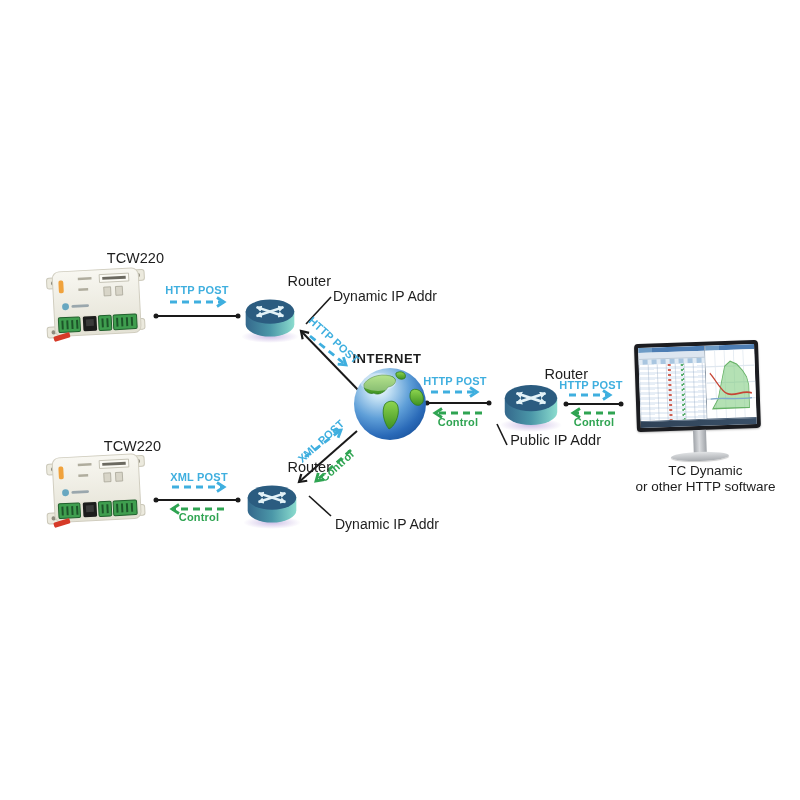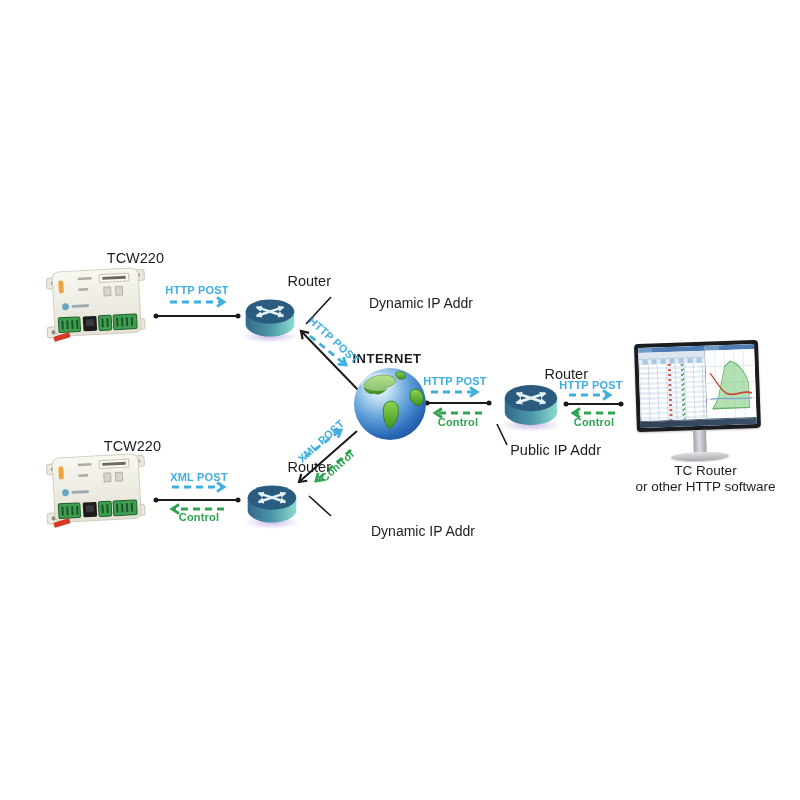--- a/index.html
+++ b/index.html
@@ -5,21 +5,21 @@
   html,body { margin:0; padding:0; background:#ffffff; }
   #canvas {
     position:relative; width:800px; height:800px; background:#ffffff;
     font-family:"Liberation Sans", sans-serif; overflow:hidden;
   }
   svg { display:block; }
   #wires { position:absolute; left:0; top:0; z-index:1; }
   .node { position:absolute; z-index:2; }
   .lbl { position:absolute; z-index:3; color:#1d1d1d; white-space:nowrap; }
   .node-lbl { font-size:14.5px; font-weight:400; text-align:right; width:120px; }
-  .left-lbl { font-size:14px; font-weight:400; text-align:right; width:140px;margin-top:7px; }
+  .left-lbl { font-size:14px; font-weight:400; text-align:left; width:140px; }
   .bold-lbl { font-size:13px; font-weight:700; letter-spacing:.5px; text-align:center; width:120px; }
   .link-lbl { font-size:11px; font-weight:700; letter-spacing:.2px; text-align:center; width:100px; }
   .blue  { color:#3fafdf; }
   .green { color:#2fa452; }
   .rot40  { transform:rotate(42deg); }
   .rotm40 { transform:rotate(-42deg); }
 
   
   .monitor { position:absolute; left:636px; top:342px; width:124px; z-index:2; transform:rotate(-2deg); }
   .bezel { width:124px; height:88px; background:#1b1c20; border-radius:4px; padding:4px; box-sizing:border-box;
@@ -306,24 +306,24 @@
   </div>
 
   <div class="lbl node-lbl" style="left:44px; top:250px">TCW220</div>
   <div class="lbl node-lbl" style="left:41px; top:438px">TCW220</div>
   <div class="lbl node-lbl" style="left:211px; top:273px">Router</div>
   <div class="lbl node-lbl" style="left:211px; top:459px">Router</div>
   <div class="lbl node-lbl" style="left:468px; top:366px">Router</div>
   <div class="lbl bold-lbl" style="left:327px; top:351px">INTERNET</div>
   <div class="lbl left-lbl" style="left:333px; top:288px">Dynamic IP Addr</div>
   <div class="lbl left-lbl" style="left:335px; top:516px">Dynamic IP Addr</div>
-  <div class="lbl node-lbl" style="left:461px; top:442px; width:140px">Public IP Addr</div>
+  <div class="lbl node-lbl" style="left:461px; top:432px; width:140px">Public IP Addr</div>
 
   <div class="lbl" style="left:613px; top:463px; width:185px; text-align:center; font-size:13.5px; line-height:15.5px">
-    <span>TC Router</span><br>
+    <span>TC Dynamic</span><br>
     <span>or other HTTP software</span>
   </div>
 
   <div class="lbl link-lbl blue" style="left:147px; top:284px">HTTP POST</div>
   <div class="lbl link-lbl blue rot40" style="left:284px; top:334px">HTTP POST</div>
   <div class="lbl link-lbl blue" style="left:149px; top:471px">XML POST</div>
   <div class="lbl link-lbl green" style="left:149px; top:511px">Control</div>
   <div class="lbl link-lbl blue rotm40" style="left:271px; top:435px">XML POST</div>
   <div class="lbl link-lbl green rotm40" style="left:287px; top:460px">Control</div>
   <div class="lbl link-lbl blue" style="left:405px; top:375px">HTTP POST</div>

